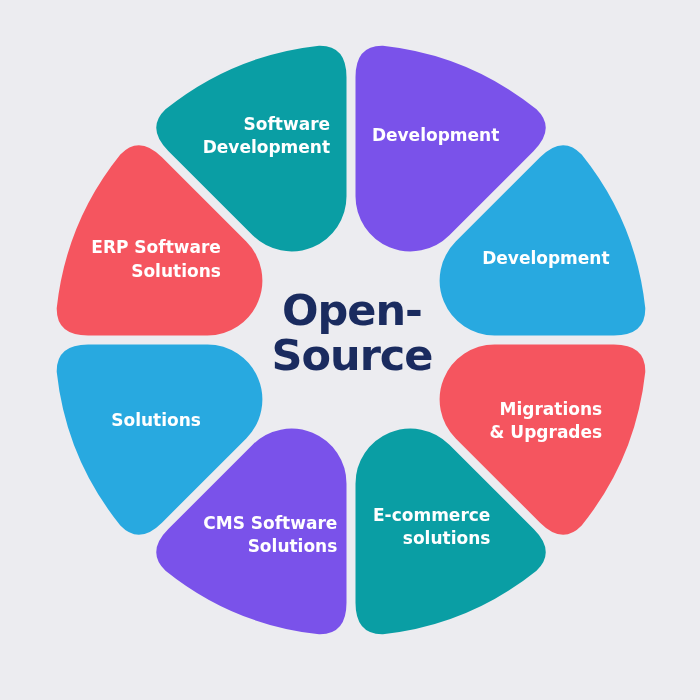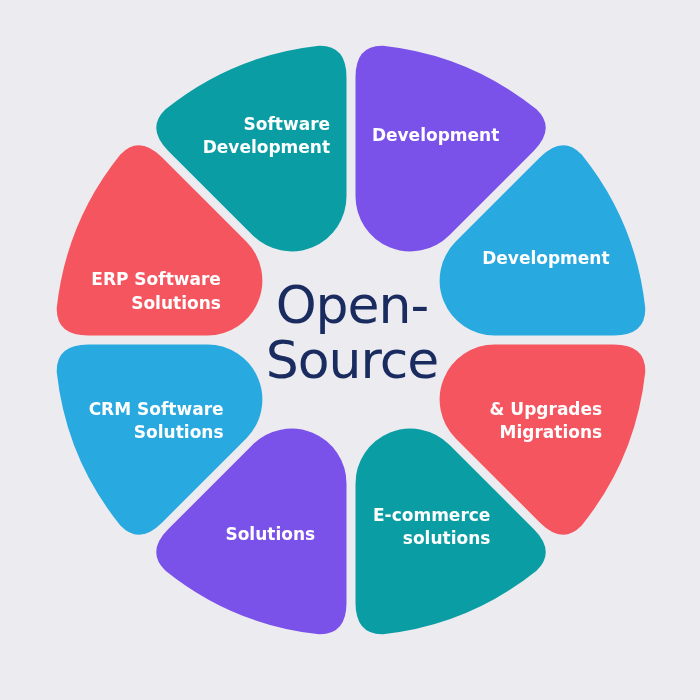--- a/index.html
+++ b/index.html
@@ -7,21 +7,21 @@
     width:700px;height:700px;overflow:hidden;
     background:var(--bg,#ECECF0);
     font-family:"DejaVu Sans","Liberation Sans",sans-serif;
   }
   .canvas{position:relative;width:700px;height:700px}
   .canvas svg{position:absolute;left:0;top:0}
   .center-title{
     position:absolute;left:352px;top:333px;
     transform:translate(-50%,-50%);
     text-align:center;color:var(--title-color,#1A2B5F);
-    font-weight:normal;font-size:52px;line-height:1.05;
+    font-weight:bold;font-size:43px;line-height:1.05;
     letter-spacing:-1px;white-space:nowrap;
   }
   .seg-label{
     position:absolute;transform:translate(-50%,-50%);
     text-align:right;color:var(--label-color,#FFFFFF);
     font-weight:bold;font-size:17px;line-height:1.38;
     white-space:nowrap;
   }
 </style>
 </head>
@@ -47,32 +47,32 @@
         <div>Software</div>
         <div>Development</div>
       </div>
       <div class="seg-label" style="left: 435.6px; top: 135.8px;">
         <div>Development</div>
       </div>
       <div class="seg-label" style="left: 545.9px; top: 259.3px;">
         <div>Development</div>
       </div>
       <div class="seg-label" style="left: 545.9px; top: 420.7px;">
+        <div>Migrations</div>
         <div>&amp; Upgrades</div>
-        <div>Migrations</div>
       </div>
       <div class="seg-label" style="left: 431.7px; top: 527px;">
         <div>E-commerce</div>
         <div>solutions</div>
       </div>
       <div class="seg-label" style="left: 270.3px; top: 534.9px;">
+        <div>CMS Software</div>
         <div>Solutions</div>
       </div>
       <div class="seg-label" style="left: 156.1px; top: 420.7px;">
-        <div>CRM Software</div>
         <div>Solutions</div>
       </div>
-      <div class="seg-label" style="left: 156.1px; top: 259.3px; margin-top: 32px;">
+      <div class="seg-label" style="left: 156.1px; top: 259.3px;">
         <div>ERP Software</div>
         <div>Solutions</div>
       </div>
     </div>
 </div>
 
 </body></html>

